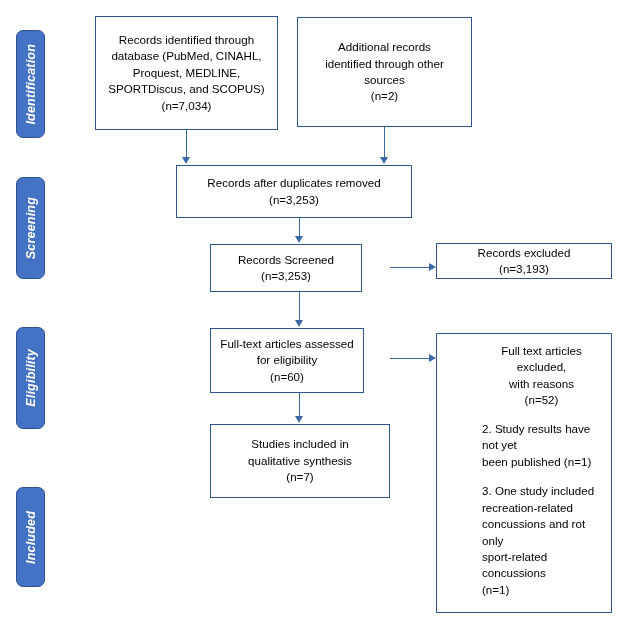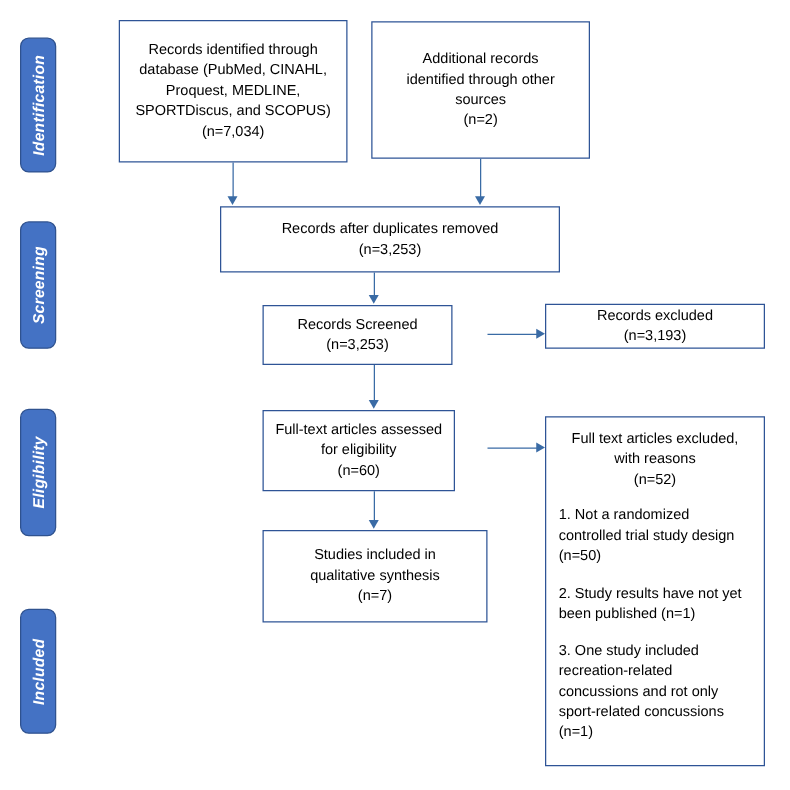--- a/index.html
+++ b/index.html
@@ -137,49 +137,46 @@
 (n=7,034)</span>
   </div>
 
   <div class="flow-box" style="left:297px; top:17px; width:175px; height:110px;text-align:center;">
     <span class="box-text">Additional records
 identified through other
 sources
 (n=2)</span>
   </div>
 
-  <div class="flow-box" style="left:176px; top:165px; width:272px; height:53px;">
+  <div class="flow-box" style="left:176px; top:165px; width:236px; height:53px;">
     <span class="box-text">Records after duplicates removed
 (n=3,253)</span>
   </div>
 
   <div class="flow-box" style="left:210px; top:244px; width:152px; height:48px;">
     <span class="box-text">Records Screened
 (n=3,253)</span>
   </div>
 
   <div class="flow-box" style="left:436px; top:243px; width:176px; height:36px;">
     <span class="box-text">Records excluded
 (n=3,193)</span>
   </div>
 
   <div class="flow-box" style="left:210px; top:328px; width:154px; height:65px;">
     <span class="box-text">Full-text articles assessed
 for eligibility
 (n=60)</span>
   </div>
 
-  <div class="flow-box box-reasons" style="left:436px; top:333px; width:176px; height:280px;">
+  <div class="flow-box box-reasons" style="left:436px; top:333px; width:176px; height:280px;padding-left:35px;">
     <div class="reasons-inner">
       <div class="reasons-head">Full text articles excluded,
 with reasons
 (n=52)</div>
-      <div class="reason-item">1. Not a randomized
-controlled trial study design
-(n=50)</div>
       <div class="reason-item">2. Study results have not yet
 been published (n=1)</div>
       <div class="reason-item">3. One study included
 recreation-related
 concussions and rot only
 sport-related concussions
 (n=1)</div>
     </div>
   </div>
 

